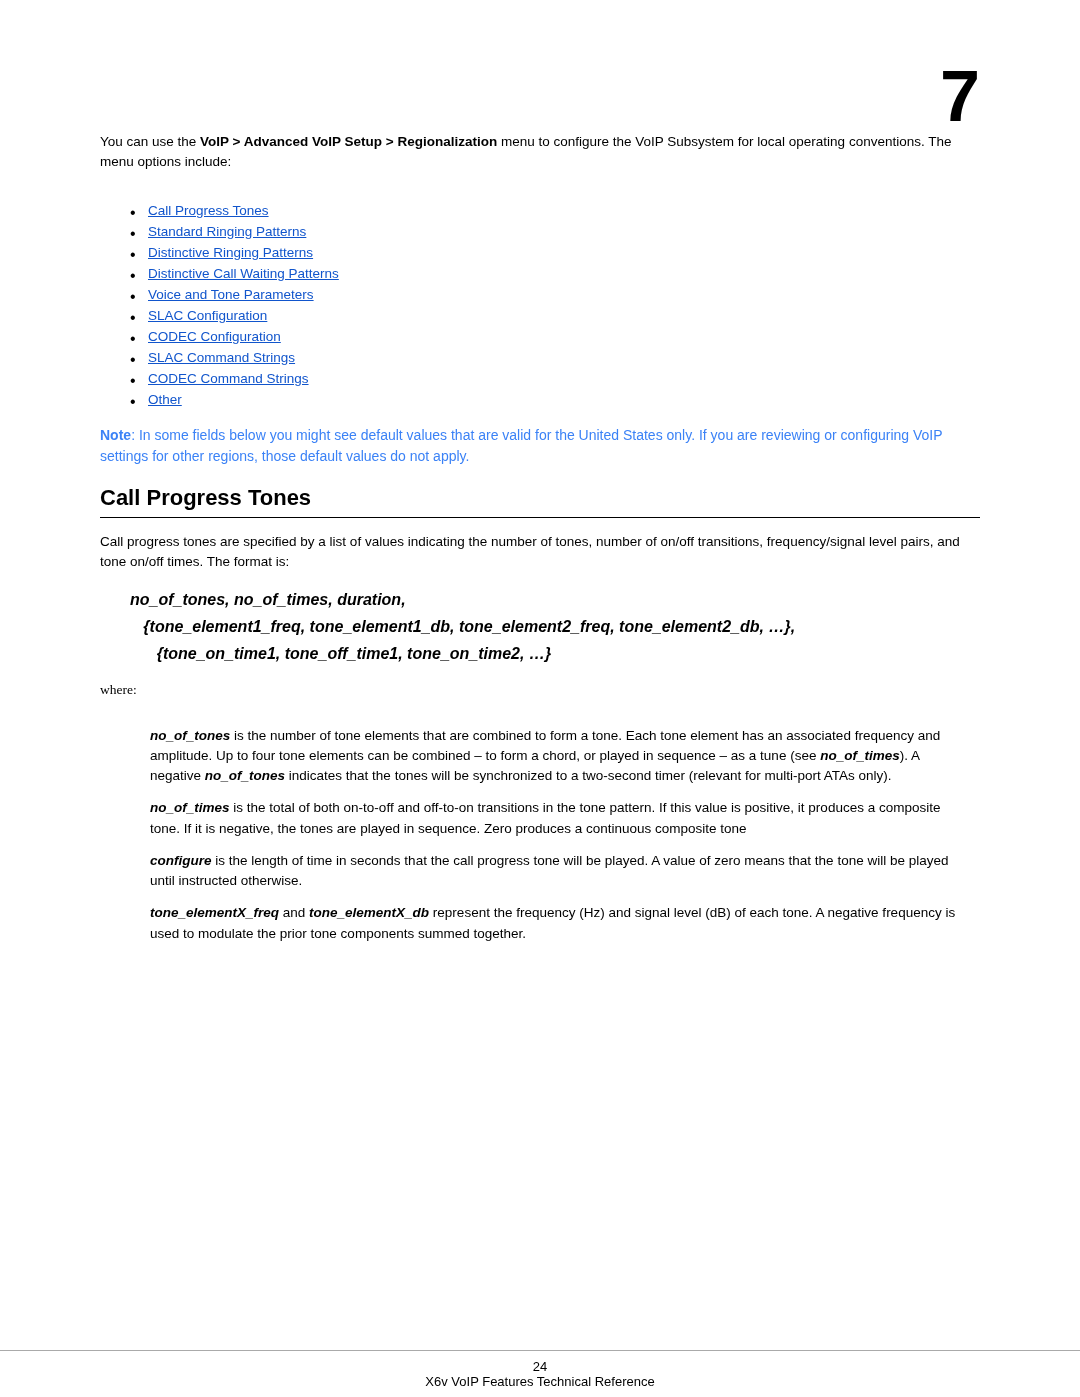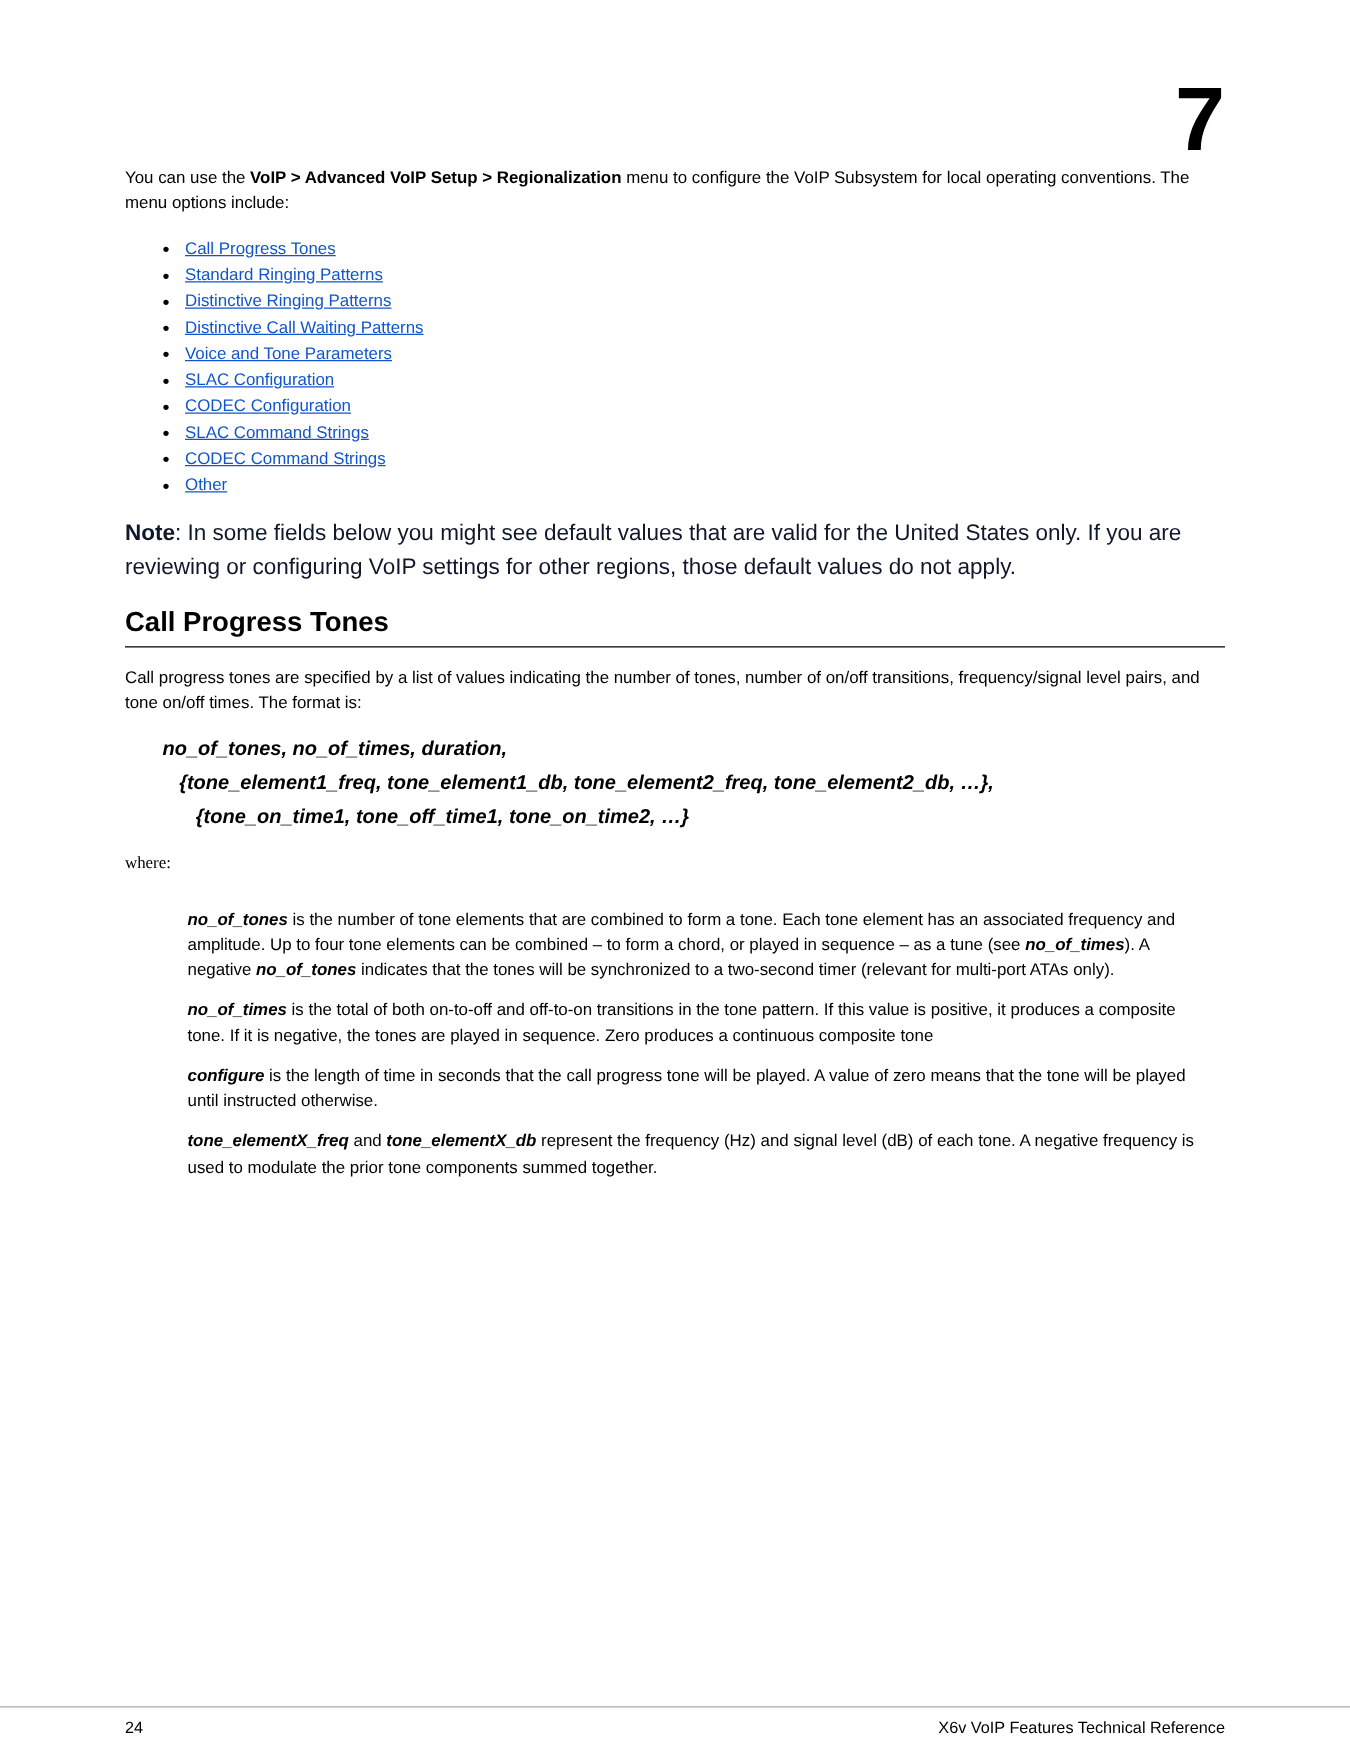--- a/index.html
+++ b/index.html
@@ -44,21 +44,21 @@
       font-size: 52px;
       font-weight: bold;
       text-align: right;
       margin-bottom: 40px;
       color: #000;
       border-bottom: none;
     }
 
     .intro-paragraph {
       font-size: 13.5px;
-      margin-bottom: 18px;
+      margin-bottom: 30px;
       line-height: 1.5;
       color: #000;
     }
 
     .intro-paragraph strong {
       font-weight: bold;
     }
 
     .bullet-list {
       list-style: none;
@@ -80,24 +80,24 @@
       font-size: 16px;
       line-height: 1.2;
     }
 
     .bullet-list li a {
       color: #1155CC;
       text-decoration: underline;
     }
 
     .note-paragraph {
-      font-size: 18px;
+      font-size: 14px;
       margin-bottom: 18px;
       line-height: 1.5;
-      color: #0f172a;
+      color: #3b82f6;
     }
 
     .note-paragraph strong {
       font-weight: bold;
     }
 
     .section-heading {
       font-size: 22px;
       font-weight: bold;
       color: #000;
@@ -147,20 +147,21 @@
     }
 
     .page-footer {
       border-top: 1px solid #aaa;
       padding: 8px 100px;
       display: flex;
       justify-content: space-between;
       align-items: center;
       font-size: 13px;
       color: #000;
+      flex-direction: column;
     }
   </style>
 </head>
 <body>
 
 <div class="page-container">
   <div class="content-area">
 
     <div class="chapter-number">7</div>
 

